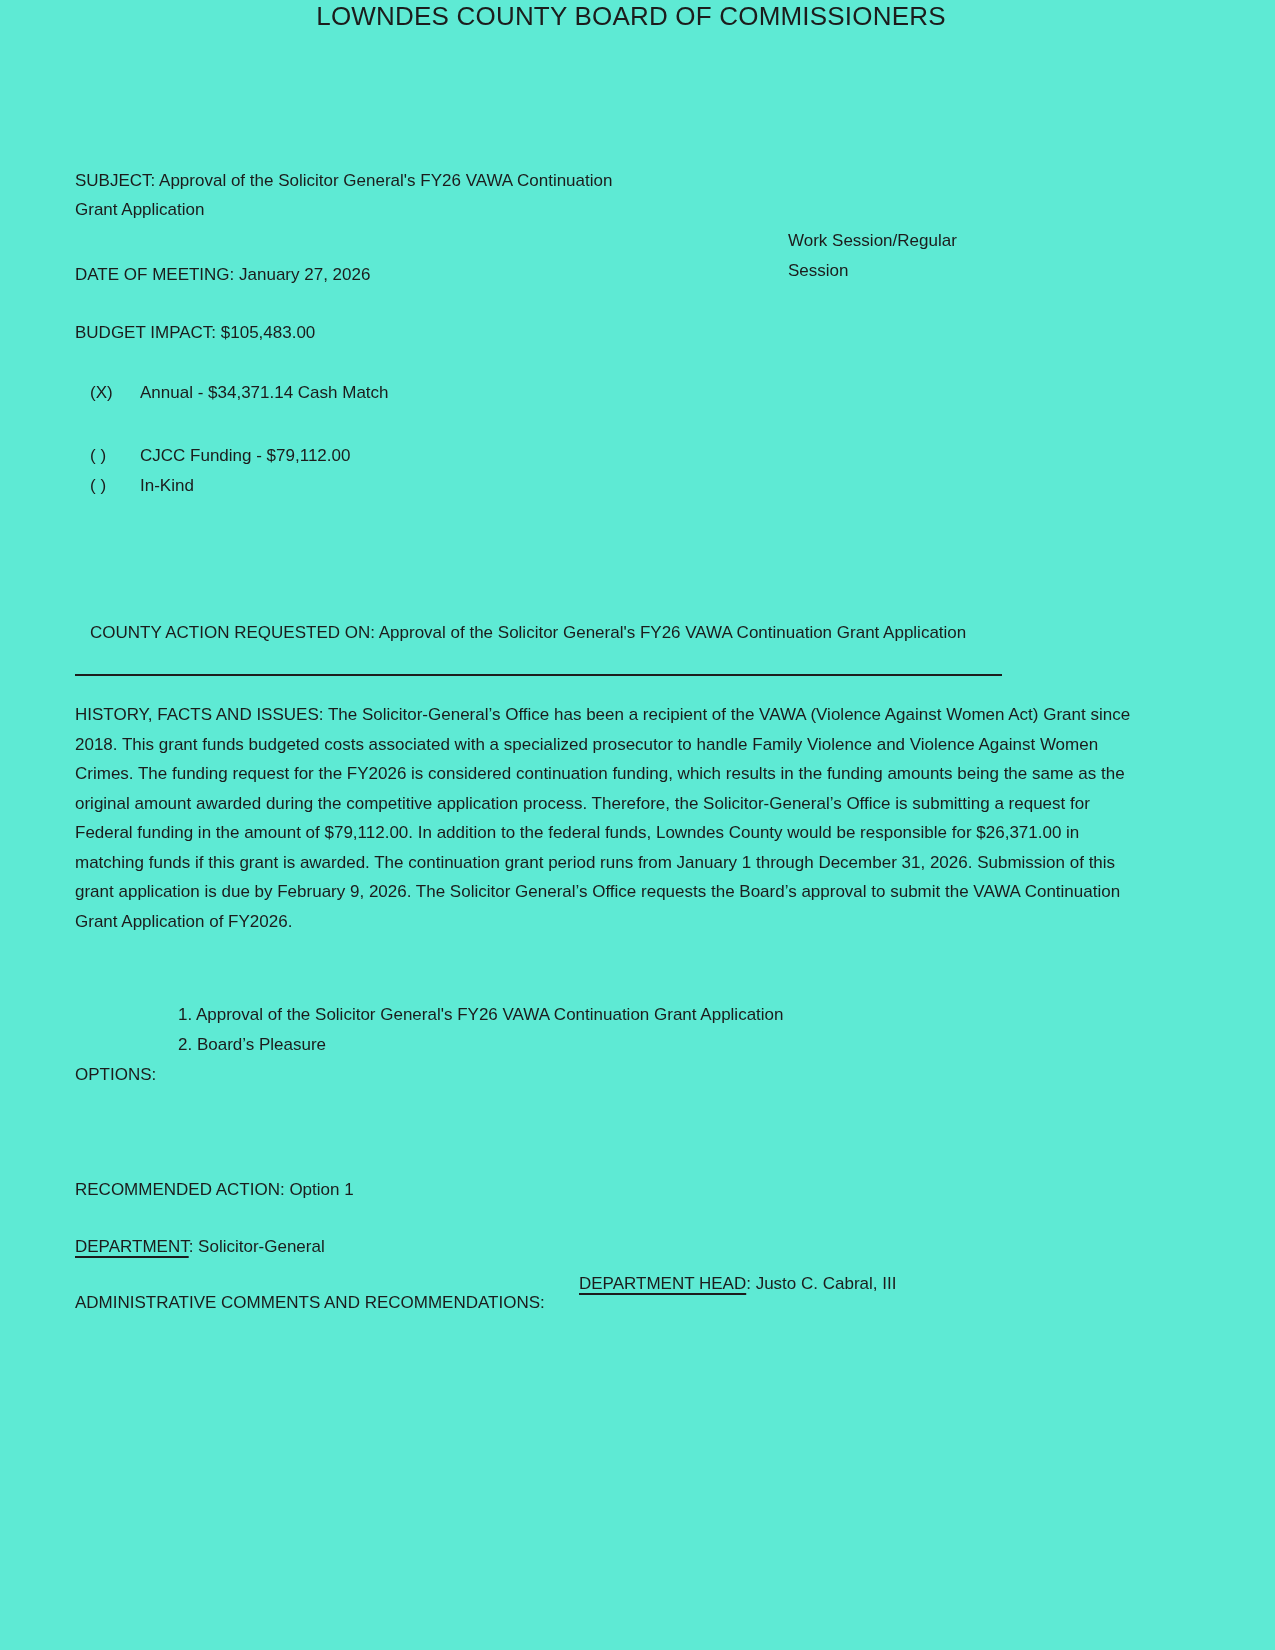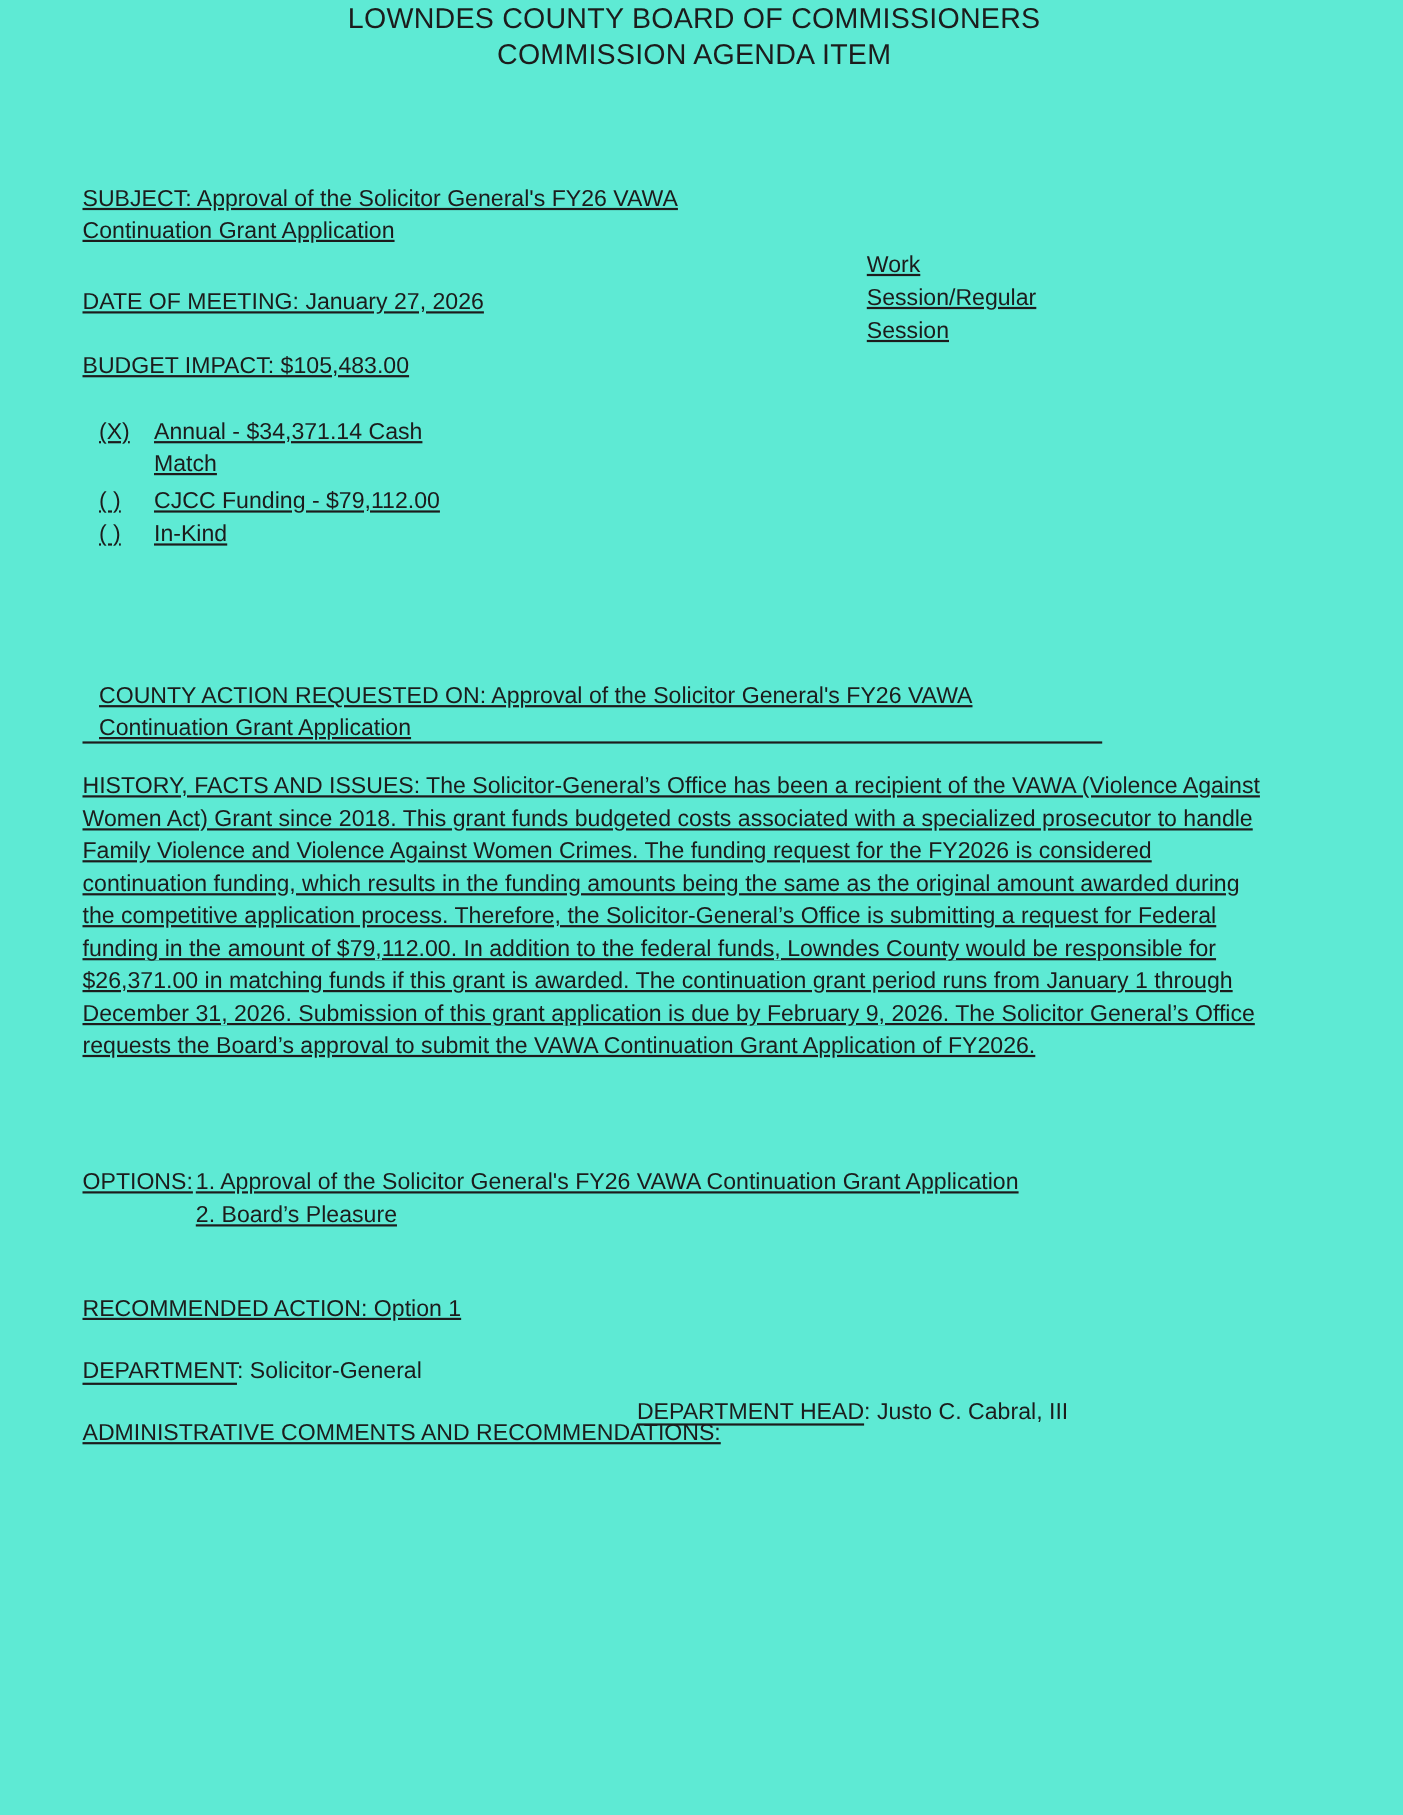--- a/index.html
+++ b/index.html
@@ -12,52 +12,51 @@
     color:#1c1c1c;
     overflow:hidden;
   }
   .abs{position:absolute;}
   .title-block{
     left:0; top:76; width:1262px;
     text-align:center;
     font-size:26px; line-height:33px;
     letter-spacing:0.2px;
   }
-  .body-text{ font-size:21px; line-height:29px;text-decoration:underline; }
+  .body-text{ font-size:17px; line-height:29px; }
   .subject{ left:75px; top:166px; width:565px; }
   .session-type{ left:788px; top:226px; width:172px; line-height:30px; }
   .date-line{ left:75px; top:260px; width:620px; }
   .budget-line{ left:75px; top:318px; width:620px; }
   .funding-label{ left:81px; top:347px; width:400px; }
   .funding-item{ display:flex; }
   .fi-1{ left:90px; top:378px; }
   .fi-2{ left:90px; top:441px; }
   .fi-3{ left:90px; top:471px; }
   .fi-marker{ width:50px; flex:0 0 50px; }
   .fi-text{ width:260px; }
   .county-action{ left:90px; top:618px; width:900px; }
   .rule{ left:75px; top:674px; width:927px; height:2px; background:#1d1d1d; }
   .history{ left:75px; top:700px; width:1072px; line-height:29.5px; }
   .options-label{ left:75px; top:1060px; }
-  .options-items{ left:178px; top:1060px; width:1000px; line-height:30px; }
+  .options-items{ left:178px; top:1000px; width:1000px; line-height:30px; }
   .recommended{ left:75px; top:1175px; width:700px; }
   .dept-row{ left:75px; top:1232px; width:1100px; height:30px; }
   .dept-left{ position:absolute; left:0; top:0; }
   .dept-right{ position:absolute; left:504px; top:0;margin-top:37px; }
   .u{ text-decoration:underline; text-decoration-thickness:2px; text-underline-offset:4px; }
   .admin{ left:75px; top:1288px; width:900px; }
 </style>
 </head>
 <body>
 
 <div class="page">
 
   <div class="abs title-block">
     <div>LOWNDES COUNTY BOARD OF COMMISSIONERS</div>
-    <div>COMMISSION AGENDA ITEM</div>
   </div>
 
   <div class="abs body-text subject">SUBJECT: Approval of the Solicitor General's FY26 VAWA Continuation Grant Application</div>
 
   <div class="abs body-text session-type">Work Session/Regular Session</div>
 
   <div class="abs body-text date-line">DATE OF MEETING: January 27, 2026</div>
 
   <div class="abs body-text budget-line">BUDGET IMPACT: $105,483.00</div>
 

